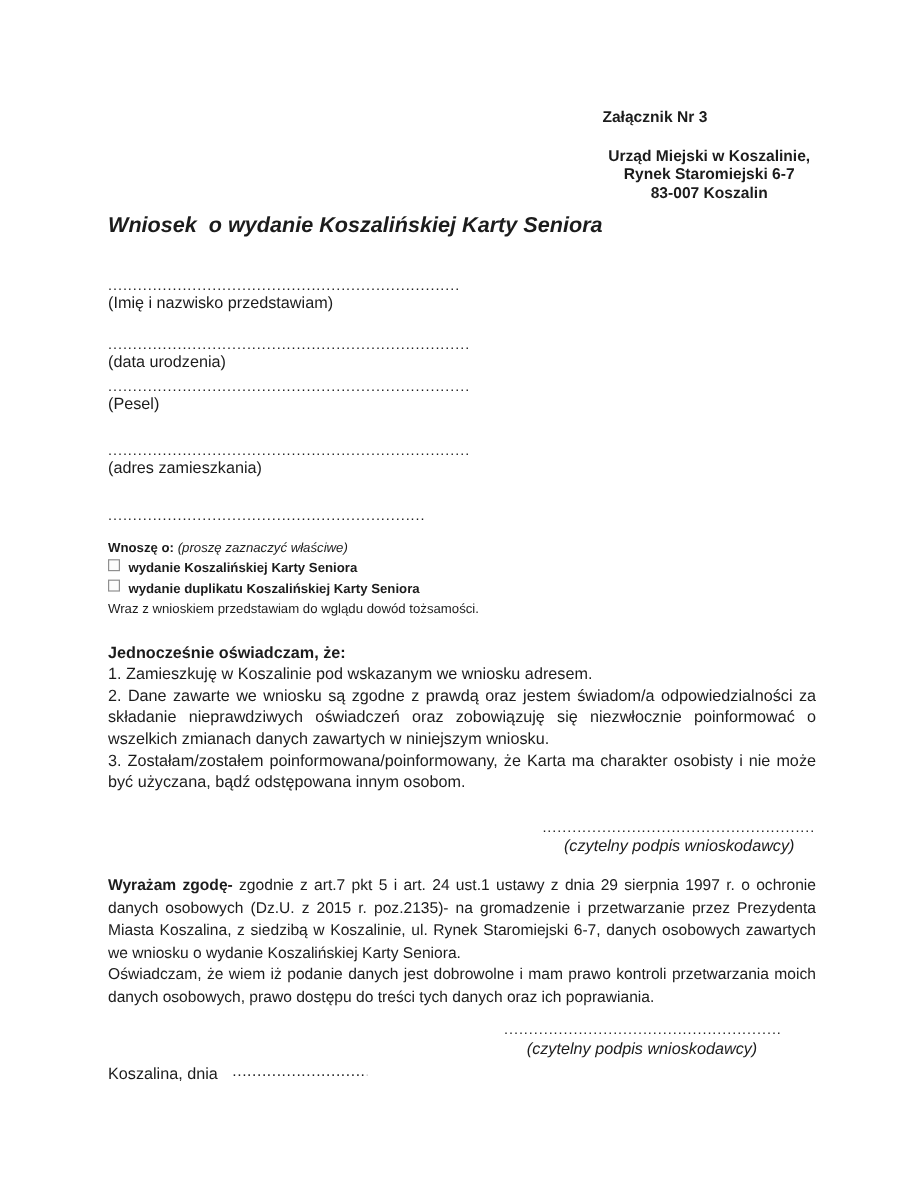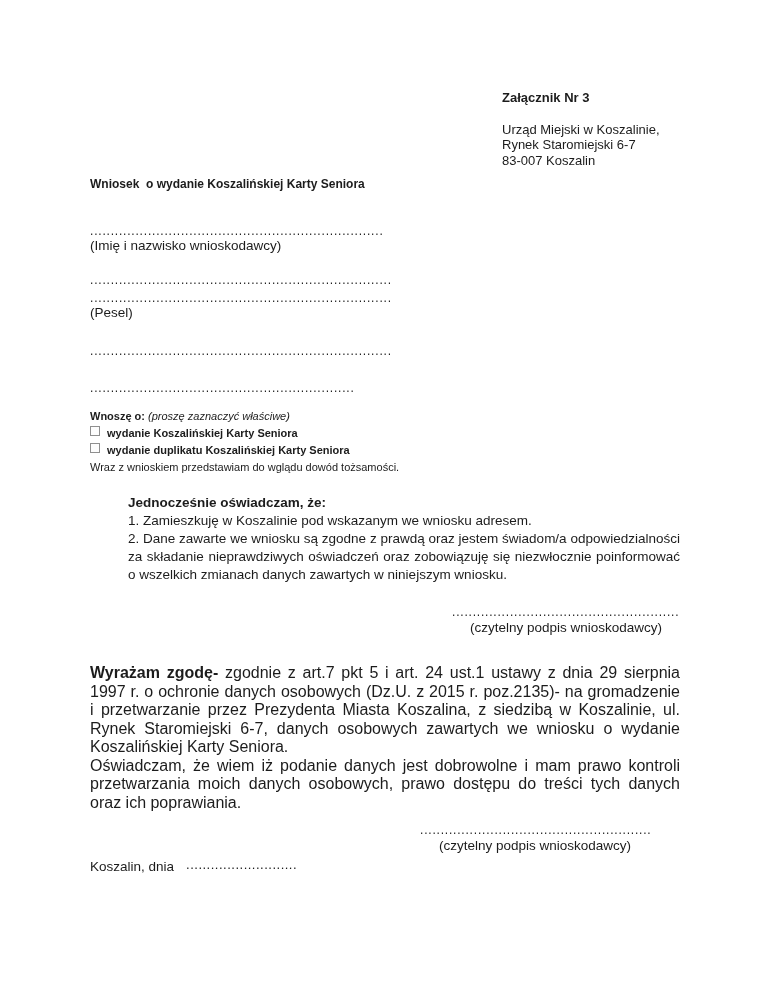--- a/index.html
+++ b/index.html
@@ -19,27 +19,28 @@
     width: 590px;
   }
   
   .header-block {
     margin-top: 90px;
     margin-left: 412px;
     font-size: 13px;
     line-height: 15.5px;
   }
   .attachment-label { font-weight: bold; margin-bottom: 16px; }
-  .office-line { font-weight: normal; }
+  .office-line { font-weight: bold; text-align: center; }
   
   .doc-title {
     margin: 9px 0 0 0;
-    font-size: 12px;
+    font-size: 18px;
     font-weight: bold;
     white-space: pre-wrap;
+    font-style: italic;
   }
   
   .dots {
     display: block;
     overflow: hidden;
     white-space: nowrap;
     font-size: 12px;
     line-height: 12px;
     height: 12px;
     letter-spacing: 0.8px;
@@ -63,32 +64,32 @@
     display: inline-block;
     width: 8px;
     height: 8px;
     border: 1px solid #8f8f8f;
     background: #fdfdfd;
     margin-right: 7px;
     position: relative;
     top: -1px;
   }
   
-  .declaration { margin-top: 18px; font-size: 13.5px; line-height: 18px; margin-left: 38px; }
+  .declaration { margin-top: 18px; font-size: 13.5px; line-height: 18px; }
   .decl-item { text-align: justify; }
   
   .sig { font-size: 13.5px; }
   .sig .dots { letter-spacing: 0.8px; }
-  .sig-label { text-align: center; line-height: 16px; margin-top: 2px; }
+  .sig-label { font-style: italic; text-align: center; line-height: 16px; margin-top: 2px; }
   .sig1 { margin-top: 22px; margin-left: 362px; width: 228px; }
   .sig2 { margin-top: 12px; margin-left: 330px; width: 230px; }
   .w228 { width: 228px; }
   .w230 { width: 230px; }
   
-  .consent { margin-top: 28px; font-size: 16px; line-height: 18.5px; }
+  .consent { margin-top: 16px; font-size: 13px; line-height: 18.5px; }
   .consent p { margin: 0; text-align: justify; }
   
   .dateline { margin-top: 4px; font-size: 13.5px; line-height: 17px; }
   .inline-dots {
     display: inline-block;
     overflow: hidden;
     white-space: nowrap;
     width: 112px;
     height: 12px;
     line-height: 12px;
@@ -107,34 +108,36 @@
       <div class="attachment-label">Załącznik Nr 3</div>
       <div class="office-line">Urząd Miejski w Koszalinie,</div>
       <div class="office-line">Rynek Staromiejski 6-7</div>
       <div class="office-line">83-007 Koszalin</div>
     </div>
 
     <h1 class="doc-title">Wniosek  o wydanie Koszalińskiej Karty Seniora</h1>
 
     <div class="field f1">
       <span class="dots w292">....................................................................................................</span>
-      <div class="field-label">(Imię i nazwisko wnioskodawcy)</div>
+      <div class="field-label">(Imię i nazwisko przedstawiam)</div>
     </div>
 
     <div class="field f2">
       <span class="dots w302">....................................................................................................</span>
+      <div class="field-label">(data urodzenia)</div>
     </div>
 
     <div class="field f3">
       <span class="dots w302">....................................................................................................</span>
       <div class="field-label">(Pesel)</div>
     </div>
 
     <div class="field f4">
       <span class="dots w302">....................................................................................................</span>
+      <div class="field-label">(adres zamieszkania)</div>
     </div>
 
     <div class="field f5">
       <span class="dots w265">....................................................................................................</span>
     </div>
 
     <div class="request">
       <div>
         <span class="bold">Wnoszę o: </span><span class="italic">(proszę zaznaczyć właściwe)</span>
       </div>
@@ -144,37 +147,38 @@
       <div class="option">
         <span class="checkbox"></span><span>wydanie duplikatu Koszalińskiej Karty Seniora</span>
       </div>
       <div>Wraz z wnioskiem przedstawiam do wglądu dowód tożsamości.</div>
     </div>
 
     <div class="declaration">
       <div class="bold">Jednocześnie oświadczam, że:</div>
       <div class="decl-item">1. Zamieszkuję w Koszalinie pod wskazanym we wniosku adresem.</div>
       <div class="decl-item">2. Dane zawarte we wniosku są zgodne z prawdą oraz jestem świadom/a odpowiedzialności za składanie nieprawdziwych oświadczeń oraz zobowiązuję się niezwłocznie poinformować o wszelkich zmianach danych zawartych w niniejszym wniosku.</div>
+      <div class="decl-item">3. Zostałam/zostałem  poinformowana/poinformowany, że Karta ma charakter osobisty i nie może być użyczana, bądź odstępowana innym osobom.</div>
     </div>
 
     <div class="sig sig1">
       <span class="dots w228">........................................................................</span>
       <div class="sig-label">(czytelny podpis wnioskodawcy)</div>
     </div>
 
     <div class="consent">
       <p>
         <span class="bold">Wyrażam zgodę-</span><span> zgodnie z art.7 pkt 5 i art. 24 ust.1 ustawy z dnia 29 sierpnia 1997 r. o ochronie danych osobowych (Dz.U. z 2015 r. poz.2135)- na gromadzenie i przetwarzanie przez Prezydenta Miasta Koszalina, z siedzibą w Koszalinie, ul. Rynek Staromiejski 6-7, danych osobowych zawartych we wniosku o wydanie Koszalińskiej Karty Seniora.</span>
       </p>
       <p>Oświadczam, że wiem iż podanie danych jest dobrowolne i mam prawo kontroli przetwarzania moich danych osobowych, prawo dostępu do treści tych danych oraz ich poprawiania.</p>
     </div>
 
     <div class="sig sig2">
       <span class="dots w230">........................................................................</span>
       <div class="sig-label">(czytelny podpis wnioskodawcy)</div>
     </div>
 
     <div class="dateline">
-      <span>Koszalin, dnia</span><span class="inline-dots">.....................................</span>
+      <span>Koszalina, dnia</span><span class="inline-dots">.....................................</span>
     </div>
 
   </div>
 </div>
 
 </body></html>

